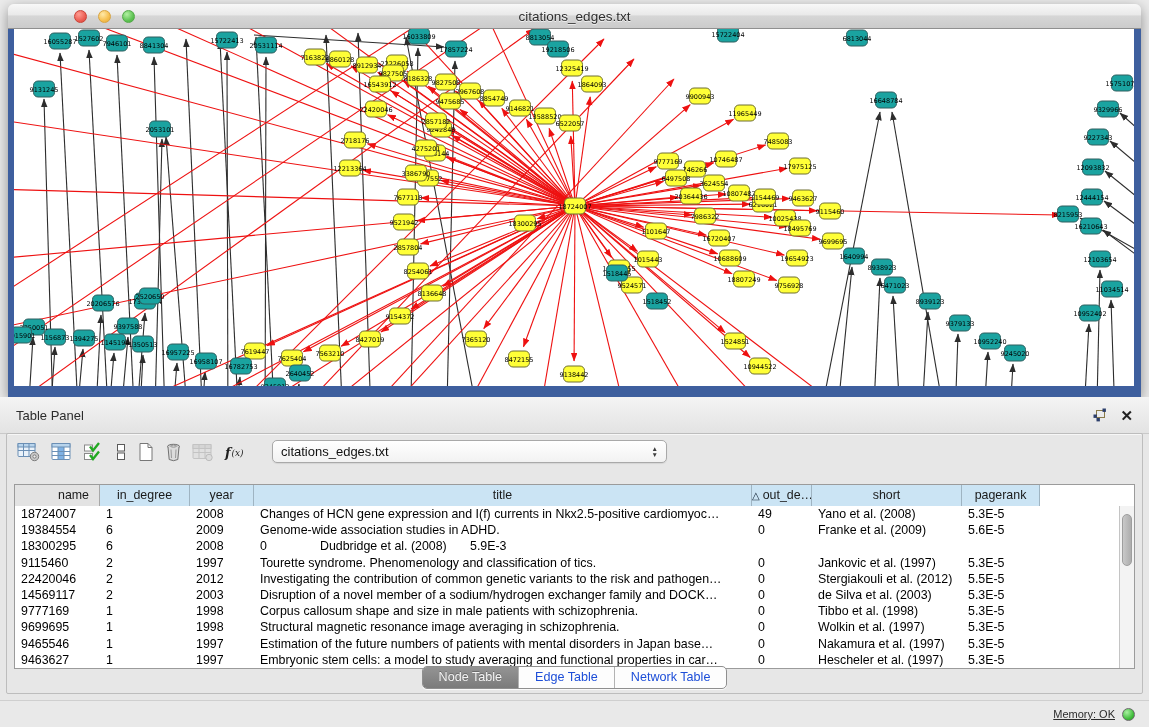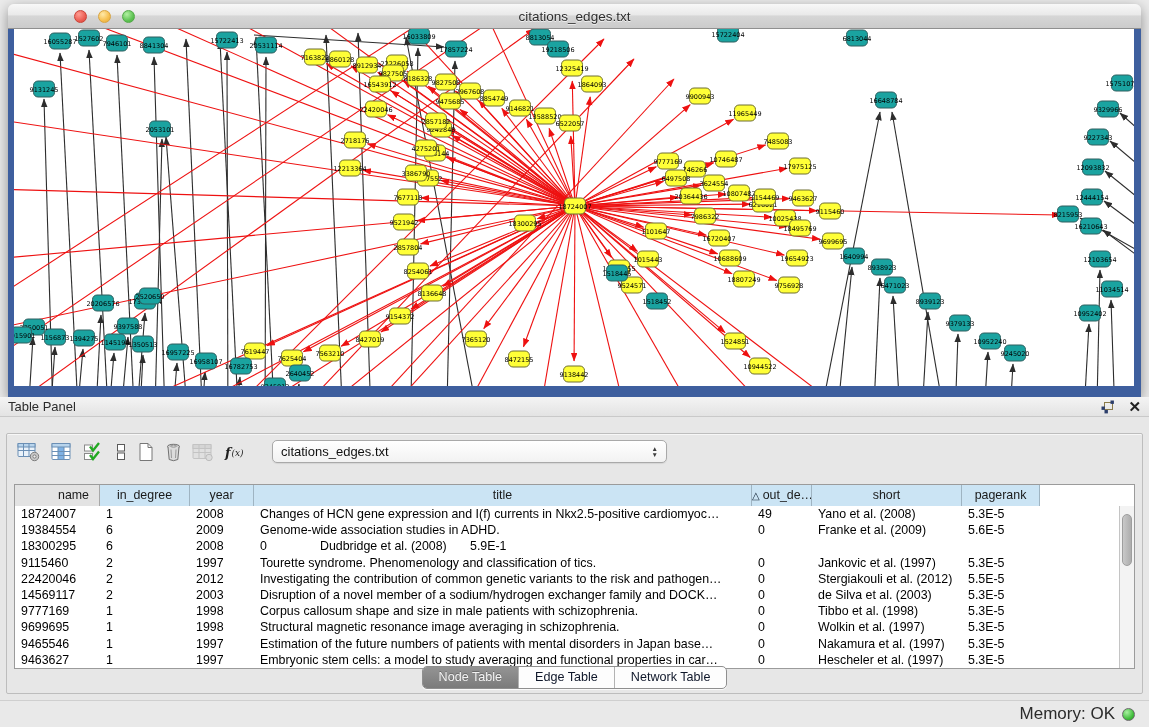--- a/index.html
+++ b/index.html
@@ -13,21 +13,21 @@
   .light{width:13px;height:13px;border-radius:50%;box-sizing:border-box;}
   .light.red{background:radial-gradient(circle at 35% 30%,#ff9d93,#ec5f54 60%,#d6453a);border:1px solid #ca4237;}
   .light.yellow{background:radial-gradient(circle at 35% 30%,#ffe9a8,#f6bf4e 60%,#e0a83b;);border:1px solid #d9a440;background:radial-gradient(circle at 35% 30%,#ffe9a8,#f6bf4e 60%,#e0a83b);}
   .light.green{background:radial-gradient(circle at 35% 30%,#b2f0a2,#5fc454 60%,#47a83d);border:1px solid #53a948;}
   .gw-title{position:absolute;left:0;right:0;text-align:center;font-size:13.5px;color:#2e2e2e;text-shadow:0 1px 0 rgba(255,255,255,.7);}
   .gw-body{height:369px;box-sizing:border-box;border-left:6px solid #3e5f9e;border-right:7px solid #3e5f9e;border-bottom:12px solid #3e5f9e;background:#fff;}
   .gw-body svg{display:block;background:#fff;}
 
   
   .table-panel{position:absolute;left:0;top:397px;width:1149px;height:303px;background:#e7e7e7;}
-  .panel-header{height:20px;background:linear-gradient(#f4f4f4,#e3e3e3);border-bottom:1px solid #c9c9c9;display:flex;align-items:center;font-size:13px;color:#2c2c2c;padding:0 8px;box-sizing:border-box;}
+  .panel-header{height:37px;background:linear-gradient(#f4f4f4,#e3e3e3);border-bottom:1px solid #c9c9c9;display:flex;align-items:center;font-size:13px;color:#2c2c2c;padding:0 16px;box-sizing:border-box;}
   .panel-header .spacer{flex:1;}
   .ph-icon{margin-left:12px;cursor:default;display:flex;align-items:center;}
   .close-x{font-size:15px;font-weight:bold;color:#222;line-height:1;}
   .split-grip{position:absolute;left:567px;top:399px;width:12px;height:7px;background:repeating-linear-gradient(135deg,#9a9a9a 0 1px,transparent 1px 3px);}
 
   .well{position:absolute;left:6px;right:6px;top:36px;bottom:6px;border:1px solid #bdbdbd;border-radius:2px;box-shadow:inset 0 1px 0 #f7f7f7;}
   .toolbar{display:flex;align-items:center;padding:6px 10px 4px 10px;gap:9px;}
   .tbicon{display:flex;align-items:center;justify-content:center;height:22px;}
   .tbicon.disabled{opacity:.85;}
   .combo{margin-left:14px;width:395px;height:23px;border:1px solid #a9a9a9;border-radius:5px;background:linear-gradient(#ffffff,#f2f2f2);display:flex;align-items:center;padding:0 8px;box-sizing:border-box;font-size:13px;color:#111;box-shadow:0 1px 1px rgba(0,0,0,.08);}
@@ -41,27 +41,27 @@
   .th.filler{flex:1;background:#fff;border-right:none;}
   .sort-glyph{font-size:10px;margin-right:3px;color:#123;}
   .tbody{position:absolute;left:0;right:15px;top:21px;bottom:0;overflow:hidden;}
   .trow{display:flex;height:16.2px;line-height:16.2px;background:#fff;}
   .td{font-size:12.4px;color:#000;padding-left:6px;box-sizing:border-box;white-space:nowrap;overflow:hidden;}
   .vscroll{position:absolute;right:0;top:21px;bottom:0;width:15px;background:#f3f3f3;border-left:1px solid #c4c4c4;box-sizing:border-box;}
   .vthumb{position:absolute;left:2px;right:2px;top:8px;height:52px;border-radius:6px;background:linear-gradient(90deg,#c9c9c9,#adadad);border:1px solid #9e9e9e;box-sizing:border-box;}
 
   .tabs-row{position:absolute;left:0;right:0;bottom:4px;display:flex;justify-content:center;}
   .tabs{display:flex;border:1px solid #8f8f8f;border-radius:5px;overflow:hidden;background:#fdfdfd;box-shadow:0 1px 0 rgba(255,255,255,.8);}
-  .tab{padding:0 16px;height:21px;line-height:21px;font-size:12.6px;color:#0f172a;border-right:1px solid #b3b3b3;}
+  .tab{padding:0 16px;height:21px;line-height:21px;font-size:12.6px;color:#1d4ed8;border-right:1px solid #b3b3b3;}
   .tab:last-child{border-right:none;}
   .tab.active{background:linear-gradient(#949494,#7b7b7b);color:#f3f3f3;text-shadow:0 -1px 0 rgba(0,0,0,.25);}
 
   
   .statusbar{position:absolute;left:0;top:700px;width:1149px;height:27px;background:#e9e9e9;border-top:1px solid #cfcfcf;display:flex;align-items:center;justify-content:flex-end;padding-right:14px;box-sizing:border-box;gap:7px;}
-  .mem-label{font-size:17px;color:#2b2b2b;}
+  .mem-label{font-size:11px;color:#2b2b2b;text-decoration:underline;}
   .mem-dot{width:13px;height:13px;border-radius:50%;background:radial-gradient(circle at 35% 30%,#a8f0a0,#3dbb38 65%,#2e9c2b);border:1px solid #6a6a6a;box-sizing:border-box;}
 </style>
 </head>
 <body>
 
 <div class="screen">
 
   <div class="graph-window">
     <div class="titlebar">
       <div class="lights">
@@ -832,21 +832,21 @@
               <div class="td" style="width: 60px;">0</div>
               <div class="td" style="width: 150px;">Franke et al. (2009)</div>
               <div class="td" style="width: 78px;">5.6E-5</div>
             </div>
             <div class="trow">
               <div class="td" style="width: 85px;">18300295</div>
               <div class="td" style="width: 90px;">6</div>
               <div class="td" style="width: 64px;">2008</div>
               <div class="td" style="width: 60px;">0</div>
               <div class="td" style="width: 150px;">Dudbridge et al. (2008)</div>
-              <div class="td" style="width: 78px;">5.9E-1</div>
+              <div class="td" style="width: 78px;">5.9E-3</div>
             </div>
             <div class="trow">
               <div class="td" style="width: 85px;">9115460</div>
               <div class="td" style="width: 90px;">2</div>
               <div class="td" style="width: 64px;">1997</div>
               <div class="td" style="width: 498px;">Tourette syndrome. Phenomenology and classification of tics.</div>
               <div class="td" style="width: 60px;">0</div>
               <div class="td" style="width: 150px;">Jankovic et al. (1997)</div>
               <div class="td" style="width: 78px;">5.3E-5</div>
             </div>

